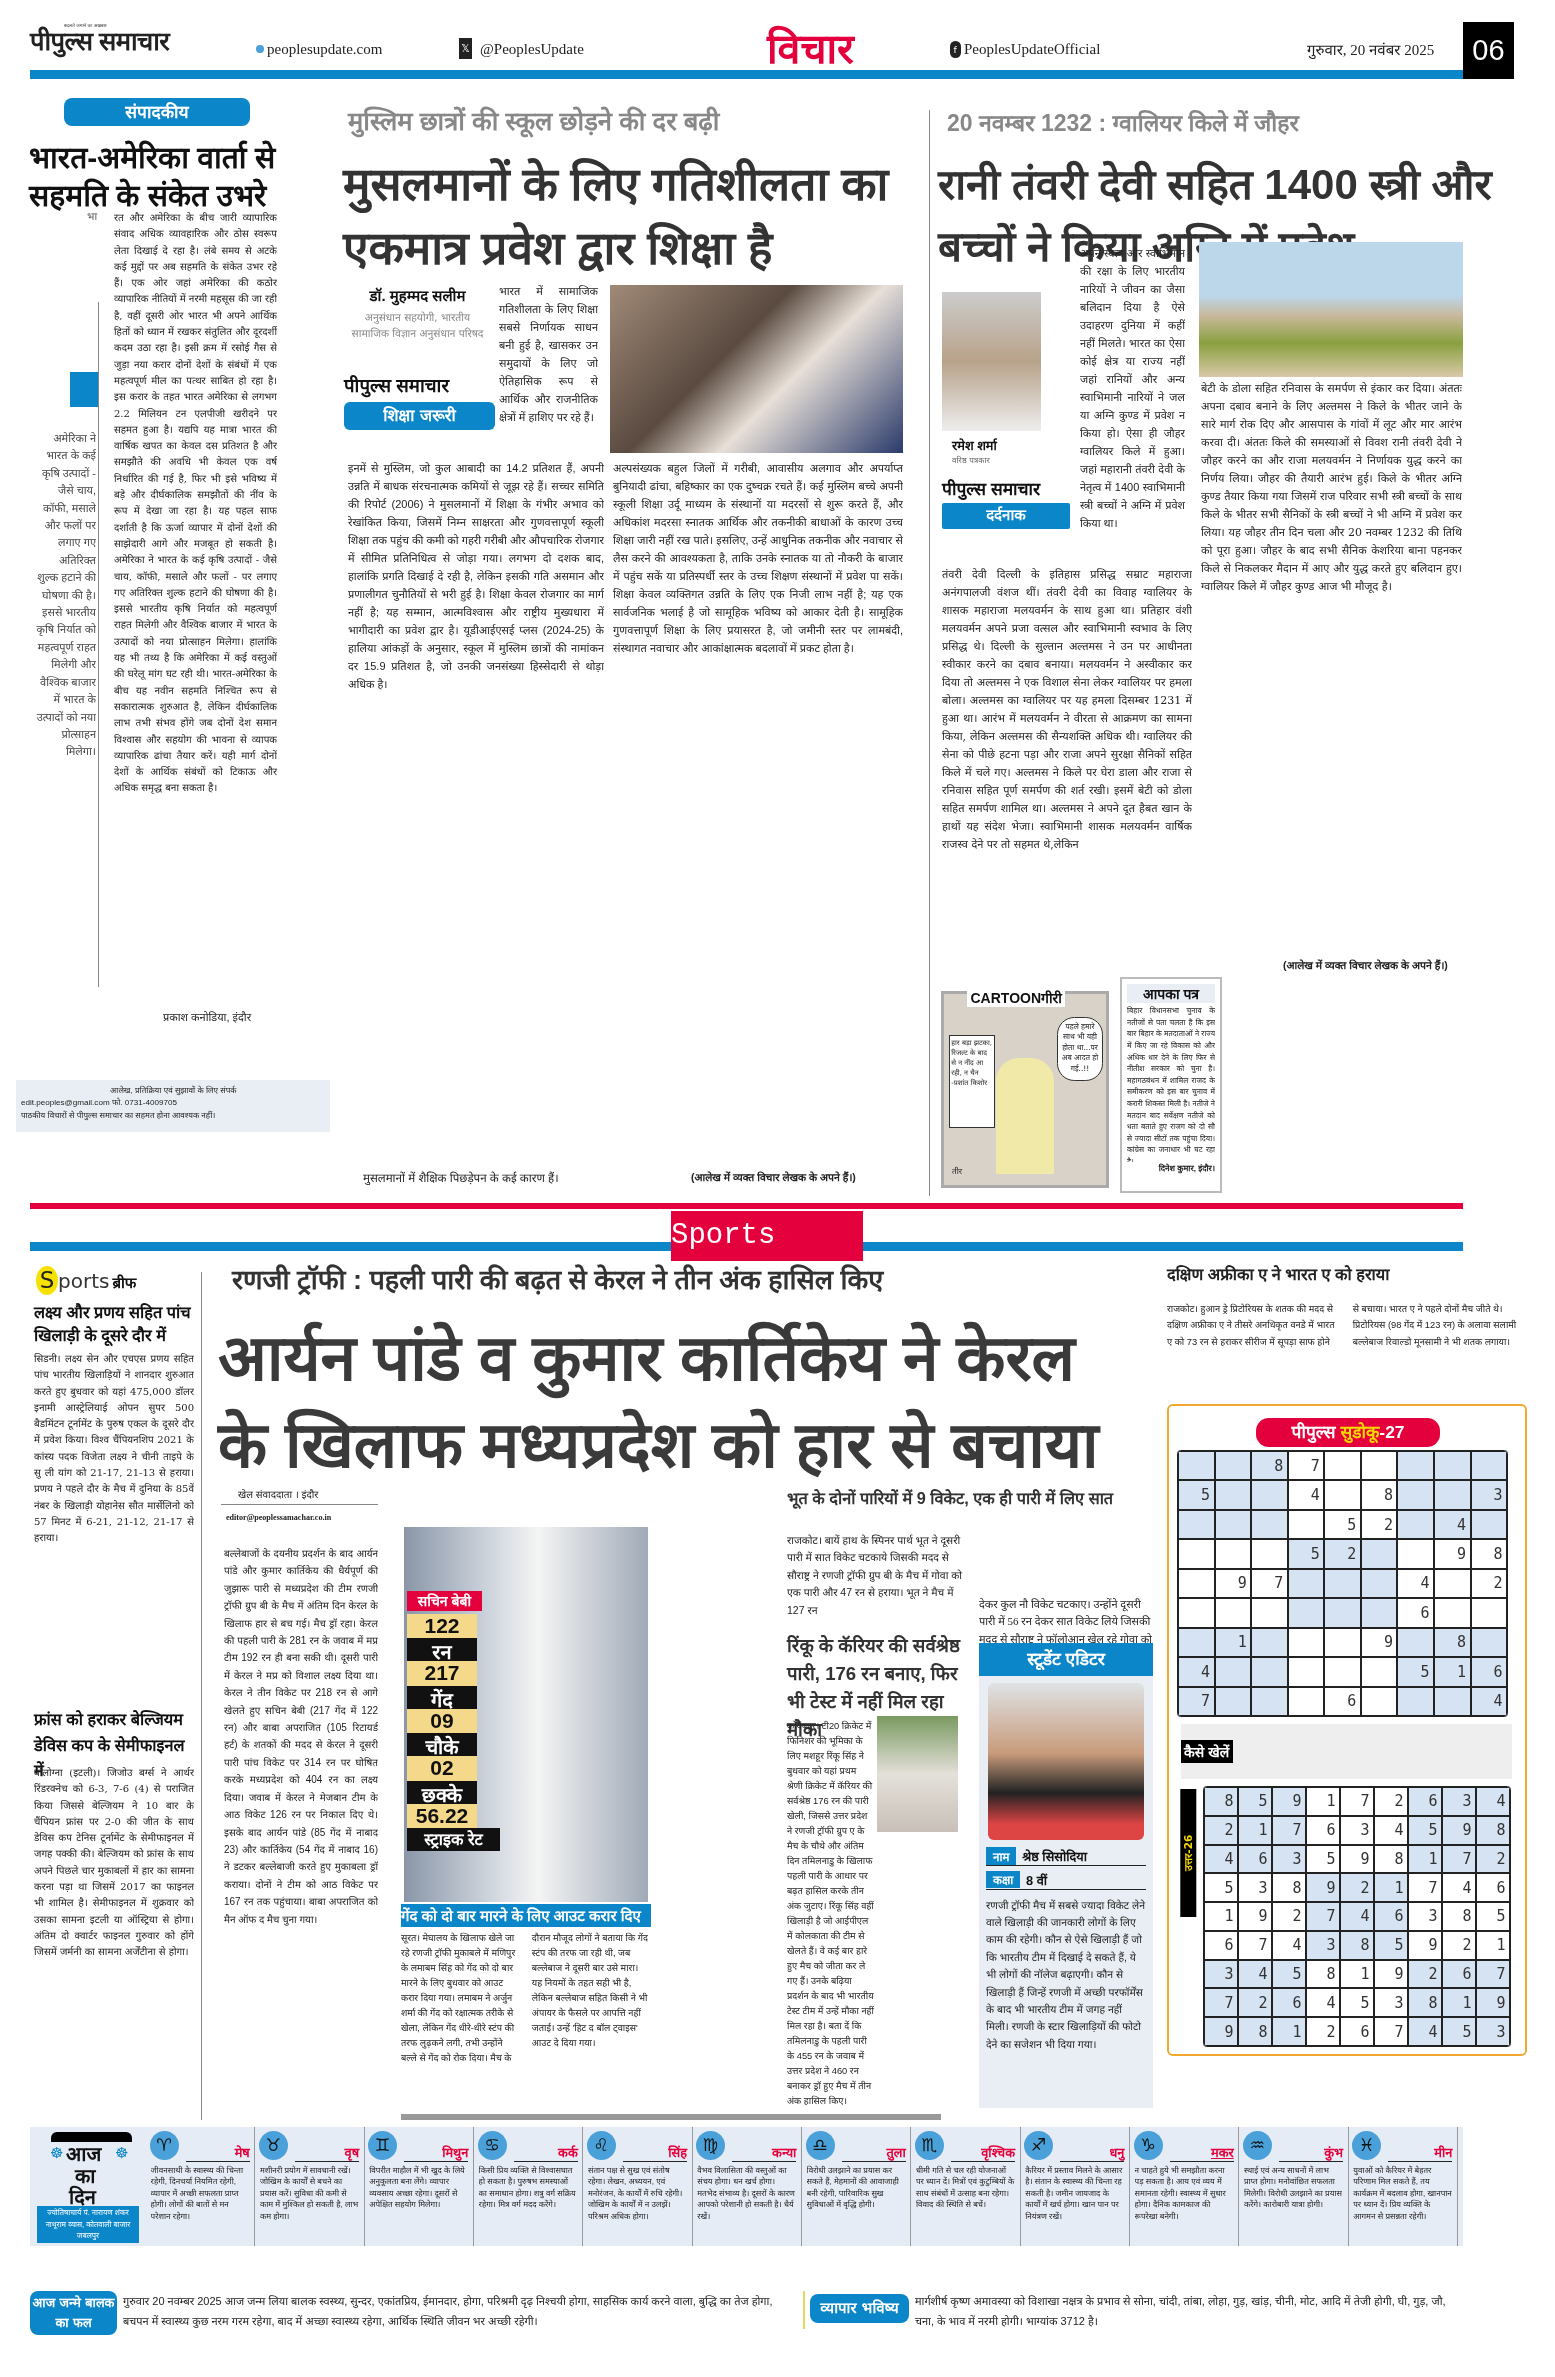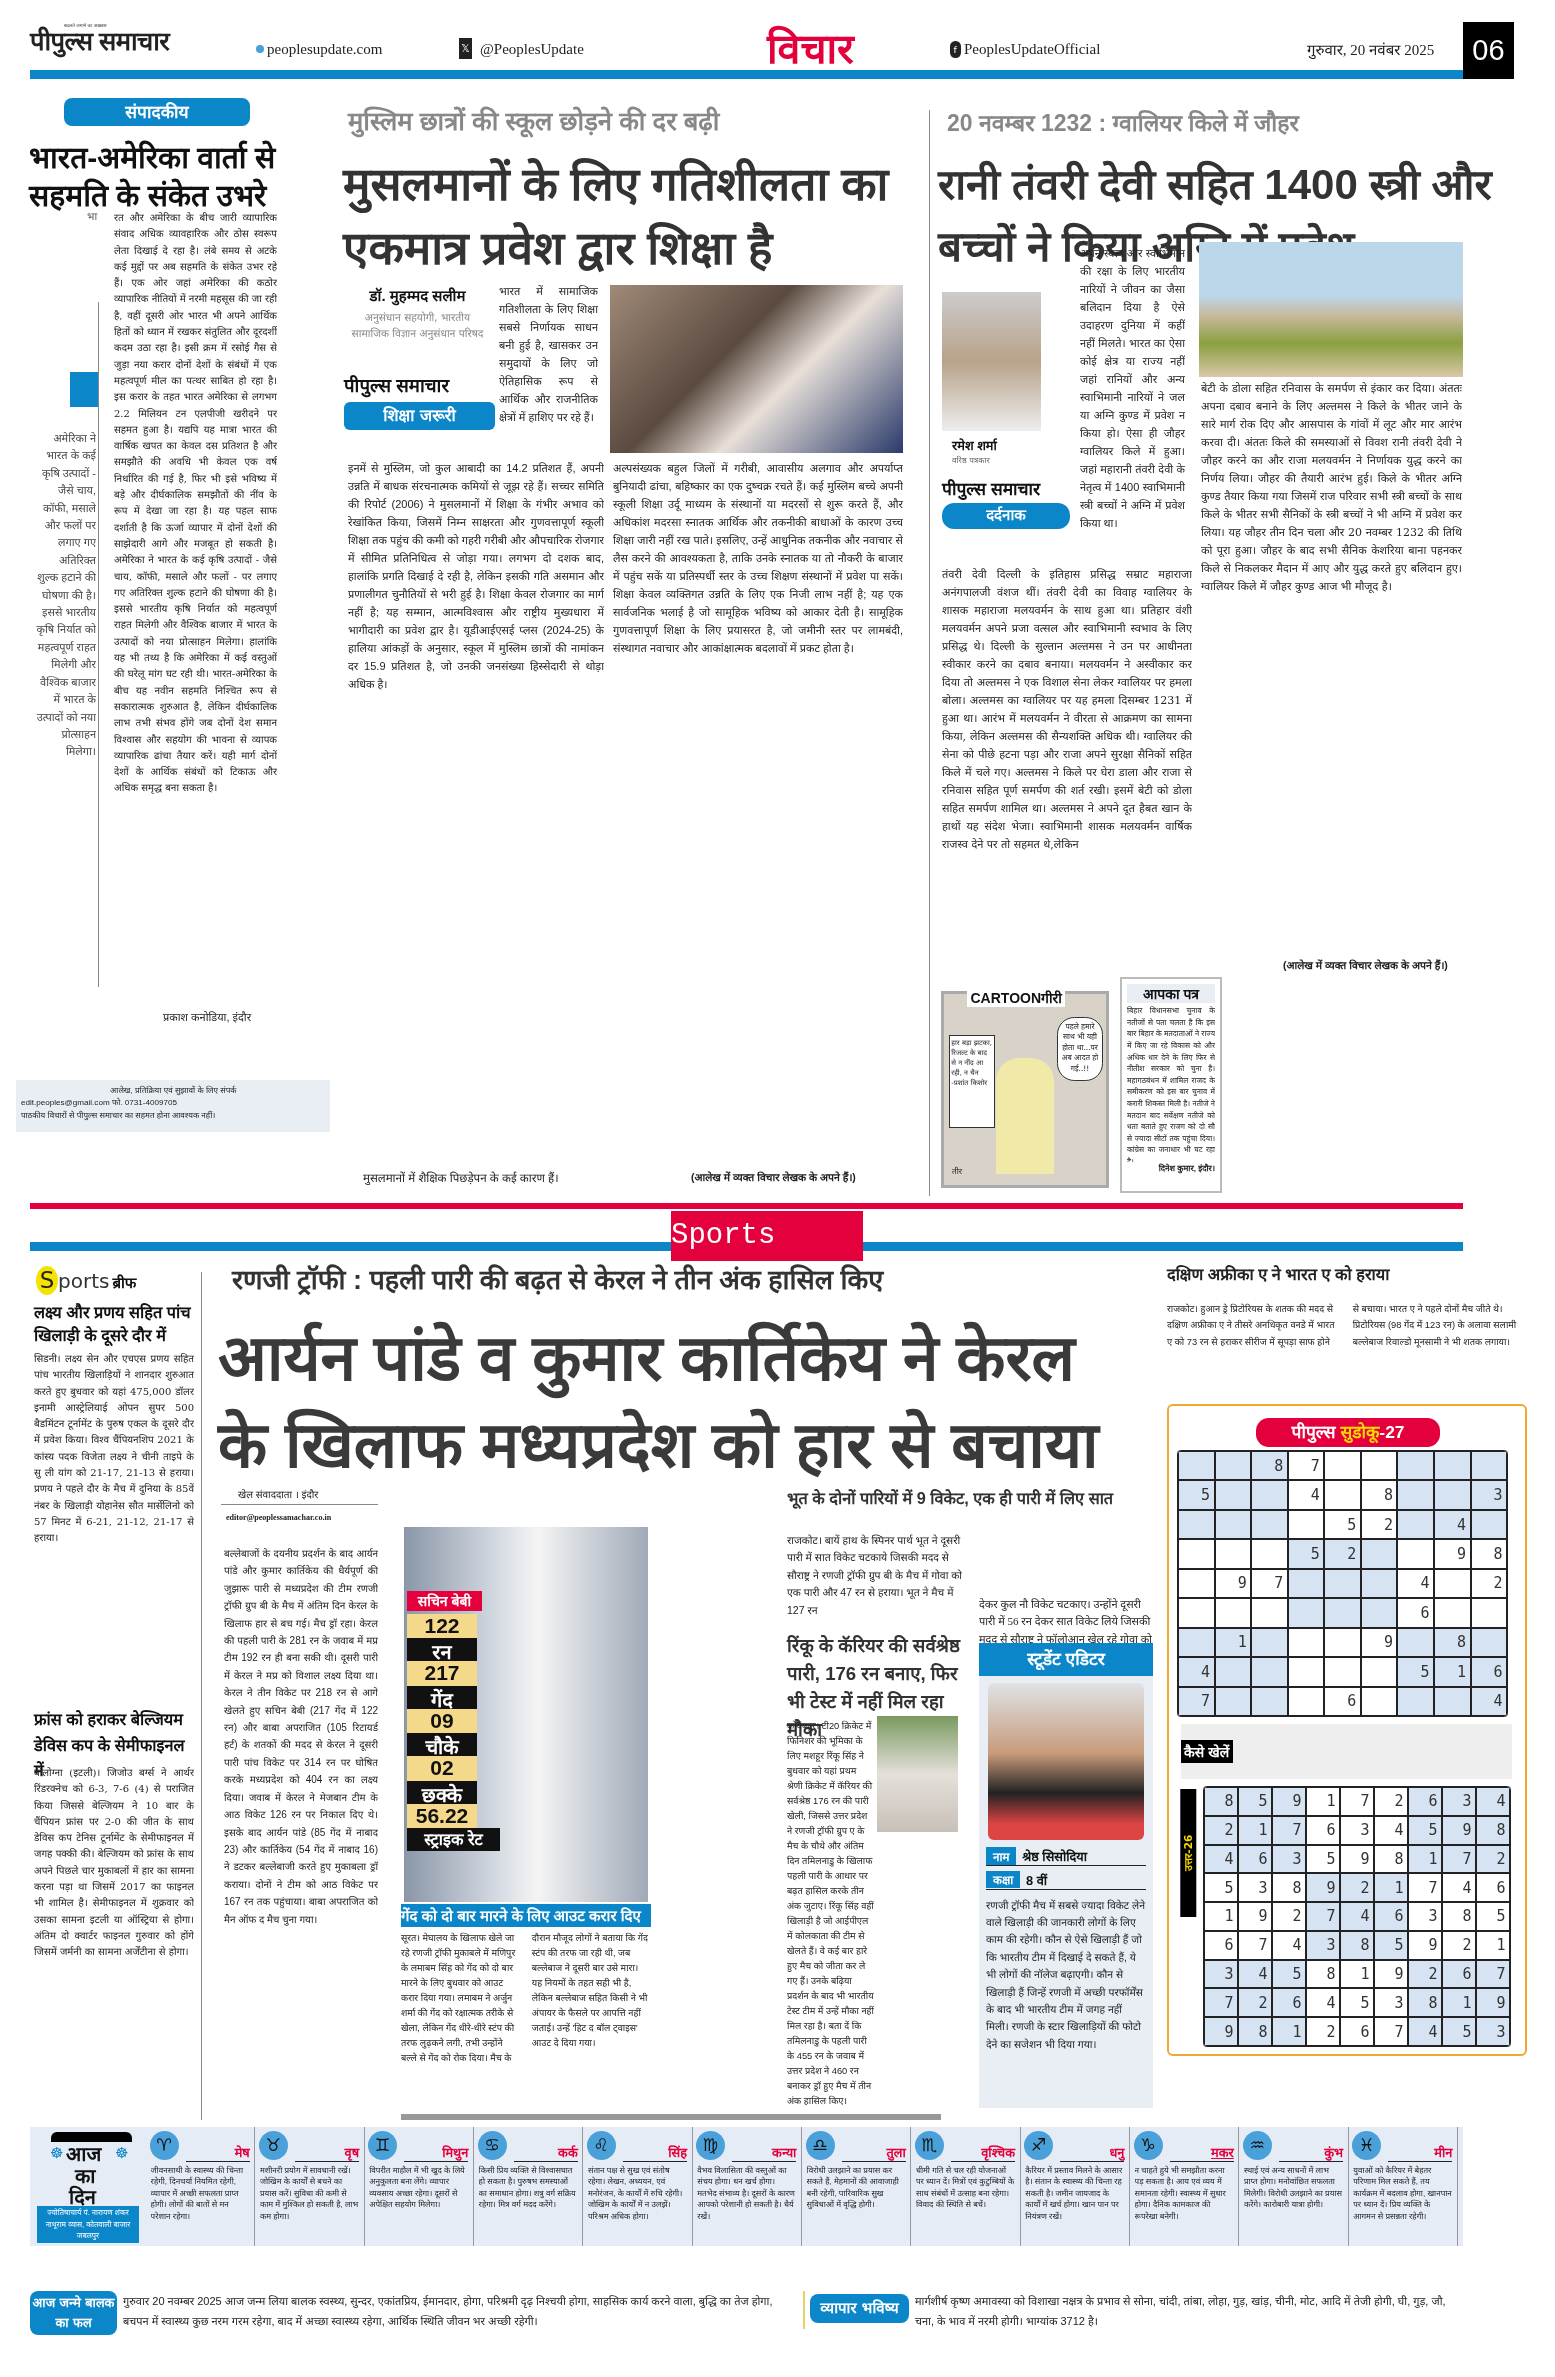--- a/index.html
+++ b/index.html
@@ -85,21 +85,21 @@
 <div class="abs" style="left:363px;top:1170px;font-family:'Liberation Sans',sans-serif;font-size:11.6px">मुसलमानों में शैक्षिक पिछड़ेपन के कई कारण हैं।</div>
 <div class="abs" style="left:691px;top:1170px;font-family:'Liberation Sans',sans-serif;font-size:10.5px;font-weight:bold">(आलेख में व्यक्त विचार लेखक के अपने हैं।)</div>
 <div class="abs vline" style="left:929px;top:110px;height:1086px"></div>
 
 <div class="abs kicker" style="left:947px;top:106px;font-size:23px">20 नवम्बर 1232 : ग्वालियर किले में जौहर</div>
 <div class="abs sec-h" style="left:938px;top:154px;width:581px;font-size:42px;line-height:62px;color:#333">रानी तंवरी देवी सहित 1400 स्त्री और बच्चों ने किया अग्नि में प्रवेश</div>
 <div class="abs photo" style="left:942px;top:292px;width:99px;height:139px;background:linear-gradient(#ccc,#b8a28a 50%,#eee)"></div>
 <div class="abs sec-h" style="left:952px;top:436px;font-size:12.8px">रमेश शर्मा</div>
 <div class="abs" style="left:952px;top:454px;font-size:8.1px;color:#666">वरिष्ठ पत्रकार</div>
 <div class="abs sec-h" style="left:942px;top:476px;font-size:17.4px">पीपुल्स समाचार</div>
-<div class="abs badge-blue" style="left:942px;top:503px;width:128px;height:25.6px;font-size:15px;line-height:25.6px;border-radius:12px">दर्दनाक</div>
+<div class="abs badge-blue" style="left:942px;top:503px;width:128px;height:25.6px;font-size:15px;line-height:25.6px;border-radius:2px">दर्दनाक</div>
 <div class="abs txt" style="left:1080px;top:244px;width:105px;height:322px;overflow:hidden;font-family:'Liberation Sans',sans-serif">अपने स्वत्व और स्वाभिमान की रक्षा के लिए भारतीय नारियों ने जीवन का जैसा बलिदान दिया है ऐसे उदाहरण दुनिया में कहीं नहीं मिलते। भारत का ऐसा कोई क्षेत्र या राज्य नहीं जहां रानियों और अन्य स्वाभिमानी नारियों ने जल या अग्नि कुण्ड में प्रवेश न किया हो। ऐसा ही जौहर ग्वालियर किले में हुआ। जहां महारानी तंवरी देवी के नेतृत्व में 1400 स्वाभिमानी स्त्री बच्चों ने अग्नि में प्रवेश किया था।</div>
 <div class="abs photo" style="left:1199px;top:242px;width:264px;height:135px;background:linear-gradient(#bcd6ea 40%,#c8b89a 55%,#8aa040 75%,#d8c8a8)"></div>
 <div class="abs txt" style="left:942px;top:566px;width:250px;height:447px;overflow:hidden">तंवरी देवी दिल्ली के इतिहास प्रसिद्ध सम्राट महाराजा अनंगपालजी वंशज थीं। तंवरी देवी का विवाह ग्वालियर के शासक महाराजा मलयवर्मन के साथ हुआ था। प्रतिहार वंशी मलयवर्मन अपने प्रजा वत्सल और स्वाभिमानी स्वभाव के लिए प्रसिद्ध थे। दिल्ली के सुल्तान अल्तमस ने उन पर आधीनता स्वीकार करने का दबाव बनाया। मलयवर्मन ने अस्वीकार कर दिया तो अल्तमस ने एक विशाल सेना लेकर ग्वालियर पर हमला बोला। अल्तमस का ग्वालियर पर यह हमला दिसम्बर 1231 में हुआ था। आरंभ में मलयवर्मन ने वीरता से आक्रमण का सामना किया, लेकिन अल्तमस की सैन्यशक्ति अधिक थी। ग्वालियर की सेना को पीछे हटना पड़ा और राजा अपने सुरक्षा सैनिकों सहित किले में चले गए। अल्तमस ने किले पर घेरा डाला और राजा से रनिवास सहित पूर्ण समर्पण की शर्त रखी। इसमें बेटी को डोला सहित समर्पण शामिल था। अल्तमस ने अपने दूत हैबत खान के हाथों यह संदेश भेजा। स्वाभिमानी शासक मलयवर्मन वार्षिक राजस्व देने पर तो सहमत थे,लेकिन</div>
 <div class="abs txt" style="left:1201px;top:380px;width:261px;height:575px;overflow:hidden">बेटी के डोला सहित रनिवास के समर्पण से इंकार कर दिया। अंततः अपना दबाव बनाने के लिए अल्तमस ने किले के भीतर जाने के सारे मार्ग रोक दिए और आसपास के गांवों में लूट और मार आरंभ करवा दी। अंततः किले की समस्याओं से विवश रानी तंवरी देवी ने जौहर करने का और राजा मलयवर्मन ने निर्णायक युद्ध करने का निर्णय लिया। जौहर की तैयारी आरंभ हुई। किले के भीतर अग्नि कुण्ड तैयार किया गया जिसमें राज परिवार सभी स्त्री बच्चों के साथ किले के भीतर सभी सैनिकों के स्त्री बच्चों ने भी अग्नि में प्रवेश कर लिया। यह जौहर तीन दिन चला और 20 नवम्बर 1232 की तिथि को पूरा हुआ। जौहर के बाद सभी सैनिक केशरिया बाना पहनकर किले से निकलकर मैदान में आए और युद्ध करते हुए बलिदान हुए। ग्वालियर किले में जौहर कुण्ड आज भी मौजूद है।</div>
 <div class="abs" style="left:1283px;top:958px;font-family:'Liberation Sans',sans-serif;font-size:10.5px;font-weight:bold">(आलेख में व्यक्त विचार लेखक के अपने हैं।)</div>
 
 <div class="abs" style="left:941px;top:991px;width:168px;height:197px;background:#d8d2c8;border:3.5px solid #aaa">
   <div class="abs sec-h" style="left:23px;top:-5.8px;background:#fff;padding:0 3.5px;font-size:14px">CARTOONगीरी</div>
   <div class="abs" style="left:4.6px;top:41px;width:46px;height:93px;background:#fff;border:0.6px solid #333;font-size:7px;line-height:10px;padding:1.7px">हार बड़ा झटका, रिजल्ट के बाद से न नींद आ रही, न चैन -प्रशांत किशोर</div>
   <div class="abs" style="left:113px;top:23px;width:46px;height:64px;background:#fff;border:1.2px solid #333;border-radius:17.4px;font-size:7.5px;line-height:10.5px;padding:3.5px;text-align:center">पहले हमारे साथ भी यही होता था...पर अब आदत हो गई..!!</div>

